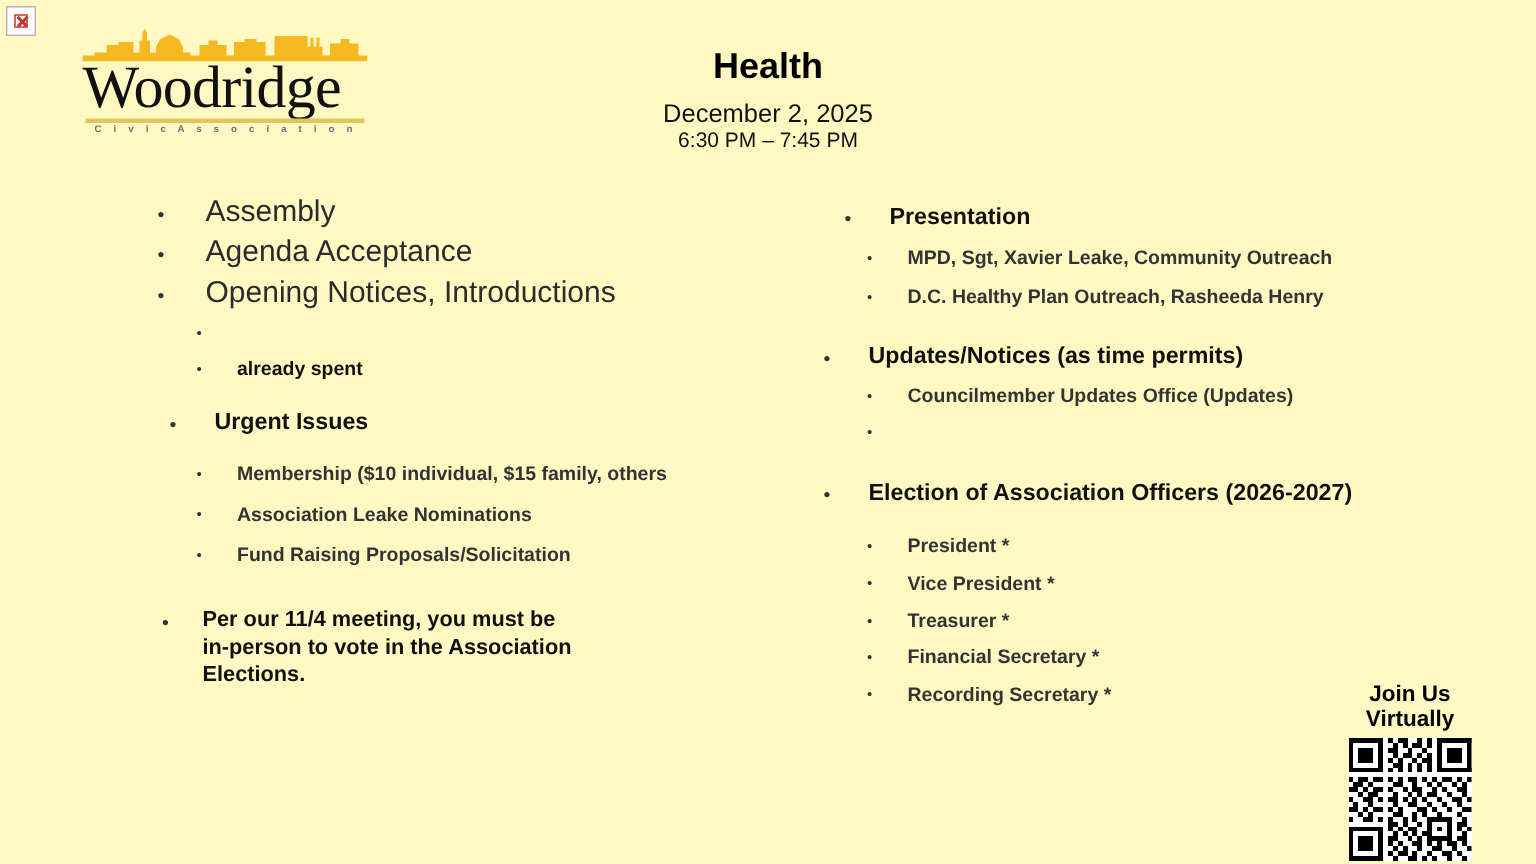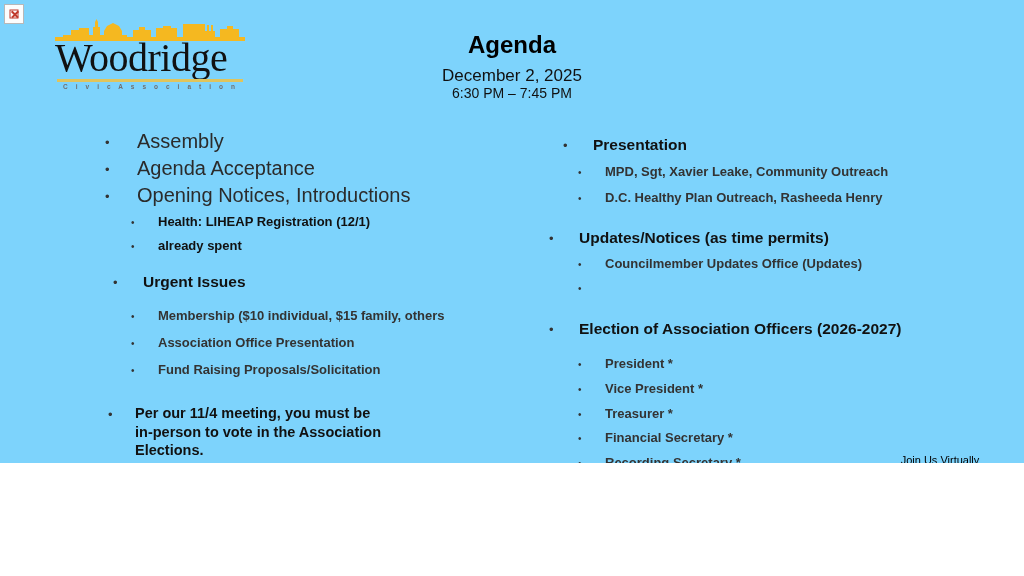--- a/index.html
+++ b/index.html
@@ -8,22 +8,22 @@
     padding: 0;
     background: #ffffff;
   }
   body {
     font-family: "Liberation Sans", sans-serif;
     color: #000000;
   }
   #slide {
     position: relative;
     width: 1024px;
-    height: 463px;
-    background: #7dd3fc;
+    height: 576px;
+    background: #fef9c3;
     overflow: hidden;
   }
 
   
   .broken-img {
     position: absolute;
     left: 4px;
     top: 4px;
     width: 20px;
     height: 20px;
@@ -187,22 +187,22 @@
 
   
   .qr-wrap {
     position: absolute;
     left: 884px;
     top: 454px;
     width: 112px;
     text-align: center;
   }
   .qr-label {
-    font-size: 11px;
-    font-weight: 400;
+    font-size: 15px;
+    font-weight: 700;
     color: #000000;
     margin-bottom: 4px;
   }
   .qr-code {
     width: 82px;
     height: 82px;
     margin: 0 auto;
     display: block;
     background: #ffffff;
   }
@@ -226,62 +226,61 @@
         L101,11 L108,11 L108,9 L116,9 L116,11 L122,11 L122,20 L128,20
         L128,7 L150,7 L150,14 L152,14 L152,8 L154,8 L154,14 L156,14
         L156,8 L158,8 L158,14 L160,14 L160,20 L165,20
         L165,12 L172,12 L172,9 L178,9 L178,12 L184,12 L184,20 L190,20 L190,24 Z"></path>
     </svg>
     <div class="wordmark">Woodridge</div>
     <div class="rule"></div>
     <div class="subtitle">C i v i c   A s s o c i a t i o n</div>
   </div>
 
-  <div class="hdr-title">Agenda</div>
+  <div class="hdr-title">Health</div>
   <div class="hdr-date">December 2, 2025</div>
   <div class="hdr-time">6:30 PM – 7:45 PM</div>
 
   <div class="row lvl1" style="left:105px; top:132px;">
     <span class="bullet">•</span>
     <span class="txt">Assembly</span>
   </div>
 
   <div class="row lvl1" style="left:105px; top:159px;">
     <span class="bullet">•</span>
     <span class="txt">Agenda Acceptance</span>
   </div>
 
   <div class="row lvl1" style="left:105px; top:186px;">
     <span class="bullet">•</span>
     <span class="txt">Opening Notices, Introductions</span>
   </div>
 
   <div class="row lvl2b" style="left:131px; top:214px;">
     <span class="bullet">•</span>
-    <span class="txt">Health: LIHEAP Registration (12/1)</span>
   </div>
 
   <div class="row lvl2b" style="left:131px; top:238px;">
     <span class="bullet">•</span>
     <span class="txt sub-note"> already spent</span>
   </div>
 
   <div class="row lvl1b" style="left:113px; top:272px;">
     <span class="bullet">•</span>
     <span class="txt">Urgent Issues</span>
   </div>
 
   <div class="row lvl2" style="left:131px; top:308px;">
     <span class="bullet">•</span>
     <span class="txt">Membership ($10 individual, $15 family, others</span>
   </div>
 
   <div class="row lvl2" style="left:131px; top:335px;">
     <span class="bullet">•</span>
-    <span class="txt">Association Office Presentation</span>
+    <span class="txt">Association Leake Nominations</span>
   </div>
 
   <div class="row lvl2" style="left:131px; top:362px;">
     <span class="bullet">•</span>
     <span class="txt">Fund Raising Proposals/Solicitation</span>
   </div>
 
   <div class="row callout" style="left:108px; top:404px;">
     <span class="bullet">•</span>
     <span class="txt">Per our 11/4 meeting, you must be in-person to vote in the Association Elections.</span>

